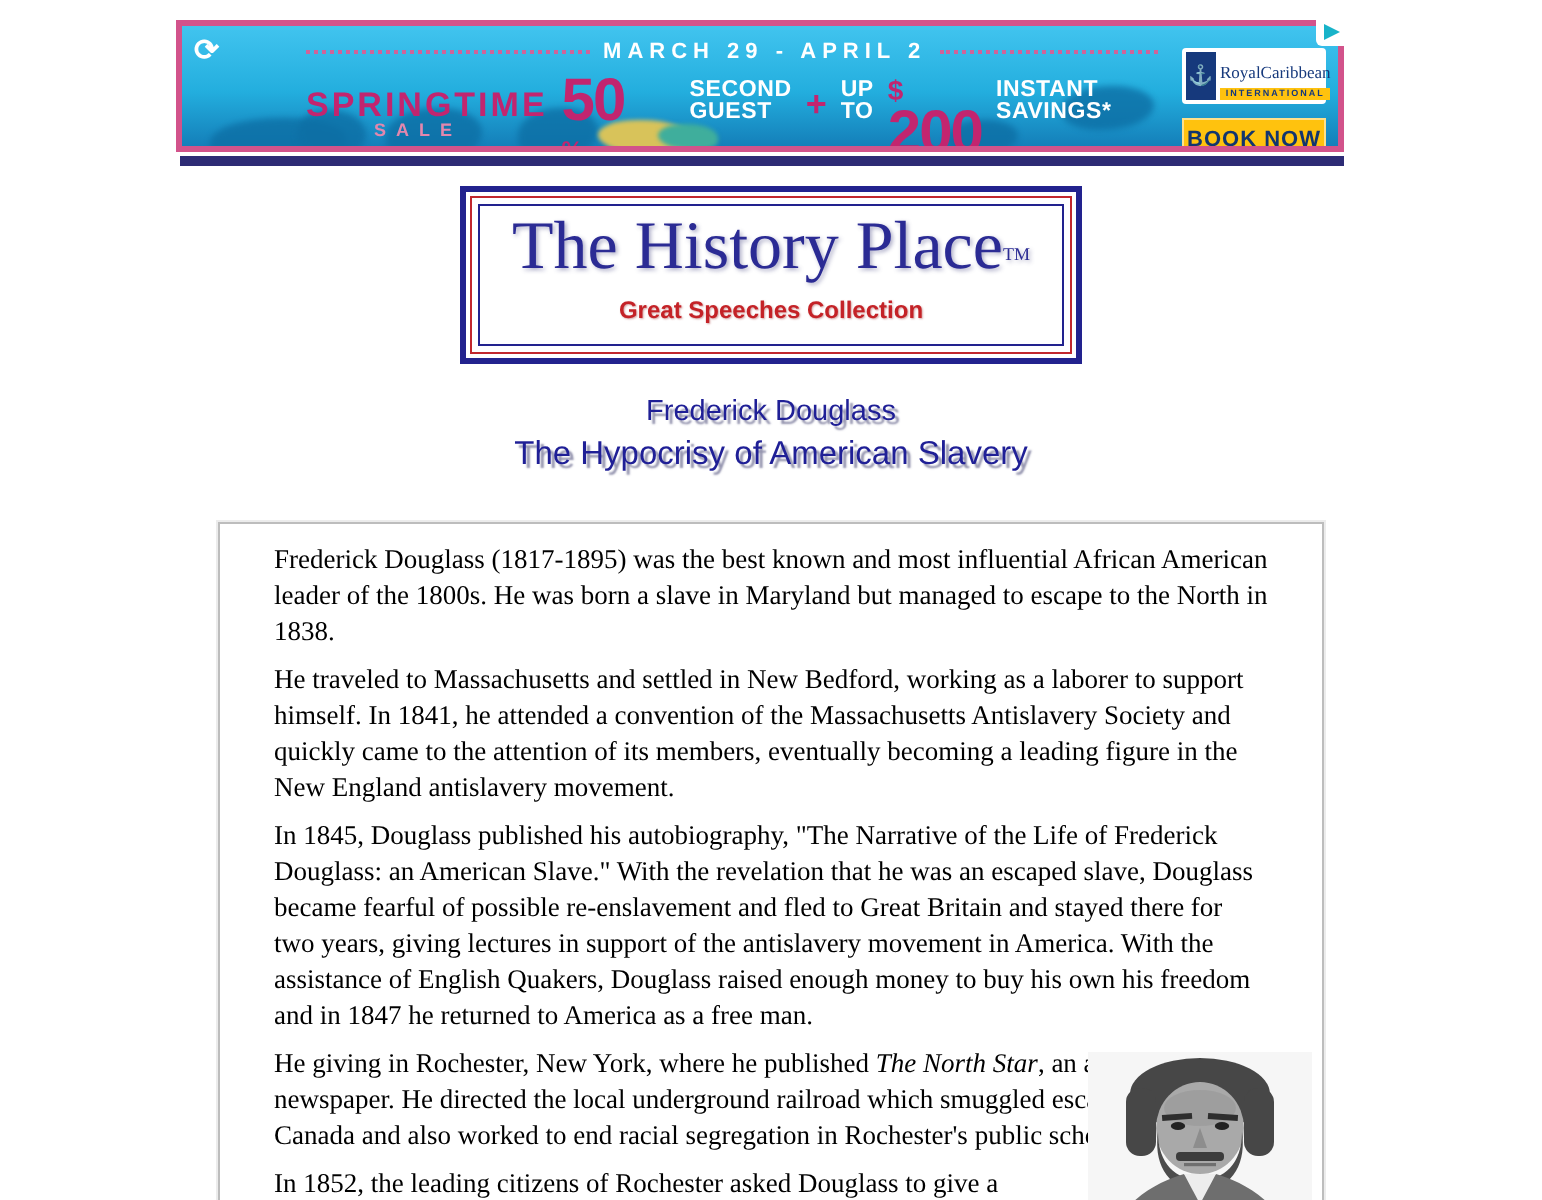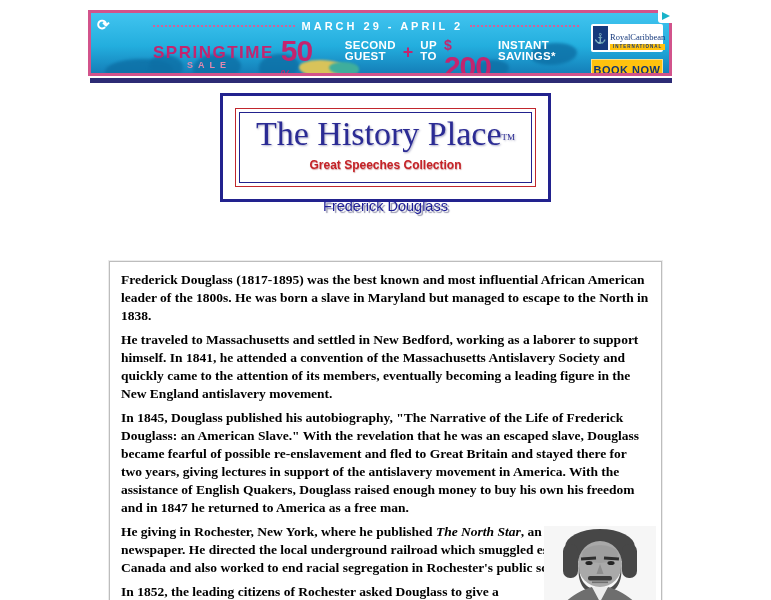--- a/index.html
+++ b/index.html
@@ -51,21 +51,21 @@
             cursor:pointer; letter-spacing:.5px; }
   .adchoices { position:absolute; right:-2px; top:-2px; width:16px; height:15px;
                background:#ffffff; border-radius:0 0 0 3px; display:flex; align-items:center;
                justify-content:center; cursor:pointer; z-index:5; }
   .ad-bottom-bar { position:absolute; left:90px; top:78px; width:582px; height:5px;
                    background:#2d2b75; }
 
   
   .mast-wrap { position:absolute; top:93px; left:0; right:0; display:flex;
                justify-content:center; }
-  .mast { border:3px solid #22228e; background:#ffffff; padding:12px; }
+  .mast { border:3px solid #22228e; background:#ffffff; padding:2px; }
   .mast-red { border:1px solid #c1272d; padding:3px; }
   .mast-inner { border:1px solid #22228e; padding:2px 16px 7px; text-align:center; }
   .mast-title { font-family:"Liberation Serif", serif; font-size:34px; line-height:38px;
                 color:#2b2b94; text-shadow:1px 1px 2px rgba(70,70,130,.45);
                 white-space:nowrap; }
   .mast-tm { font-size:9px; vertical-align:top; position:relative; top:3px; }
   .mast-sub { color:#c42227; font-weight:bold; font-size:12px; line-height:20px;
               margin-top:2px; text-shadow:.5px .5px 1px rgba(160,50,50,.45); }
 
   
@@ -73,21 +73,21 @@
              color:#1f1f96; font-weight:normal;
              text-shadow:2px 2px 1px rgba(110,110,145,.75); }
   .heading .h1 { font-size:14.5px; line-height:19px; }
   .heading .h2 { font-size:16.5px; line-height:23px; }
 
   
   .content { position:absolute; left:109px; top:261px; width:553px; height:400px;
              border:1px solid #bdbdbd; box-shadow:0 0 0 1px #ececec; background:#ffffff;
              padding:9px 11px; font-family:"Liberation Serif", serif; font-size:13.5px;
              line-height:18px; color:#000000; }
-  .content p { margin:0 0 6px;font-weight:bold; }
+  .content p { margin:0 16px 6px; }
   .content p.narrow { margin-right:122px; }
   .portrait { position:absolute; top:264px; right:5px; width:112px; height:170px; }
   .italic { font-style:italic; }
 </style>
 </head>
 <body>
 
 <div class="page">
 
   <div class="ad-wrap">
@@ -165,20 +165,21 @@
         <div class="mast-inner">
           <div class="mast-title"><span>The History Place</span><sup class="mast-tm">TM</sup></div>
           <div class="mast-sub">Great Speeches Collection</div>
         </div>
       </div>
     </div>
   </div>
 
   <div class="heading">
     <div class="h1">Frederick Douglass</div>
+    <div class="h2">The Hypocrisy of American Slavery</div>
   </div>
 
   <div class="content">
     <p>Frederick Douglass (1817-1895) was the best known and most influential African American leader of the 1800s. He was born a slave in Maryland but managed to escape to the North in 1838.</p>
     <p>He traveled to Massachusetts and settled in New Bedford, working as a laborer to support himself. In 1841, he attended a convention of the Massachusetts Antislavery Society and quickly came to the attention of its members, eventually becoming a leading figure in the New England antislavery movement.</p>
     <p>In 1845, Douglass published his autobiography, "The Narrative of the Life of Frederick Douglass: an American Slave." With the revelation that he was an escaped slave, Douglass became fearful of possible re-enslavement and fled to Great Britain and stayed there for two years, giving lectures in support of the antislavery movement in America. With the assistance of English Quakers, Douglass raised enough money to buy his own his freedom and in 1847 he returned to America as a free man.</p>
     <p><span>He giving in Rochester, New York, where he published </span><span class="italic">The North Star</span><span>, an abolitionist newspaper. He directed the local underground railroad which smuggled escaped slaves into Canada and also worked to end racial segregation in Rochester's public schools.</span></p>
     <p class="narrow">In 1852, the leading citizens of Rochester asked Douglass to give a speech as part of their Fourth of July celebrations. Douglass accepted their invitation.</p>
 
     <div class="portrait">

